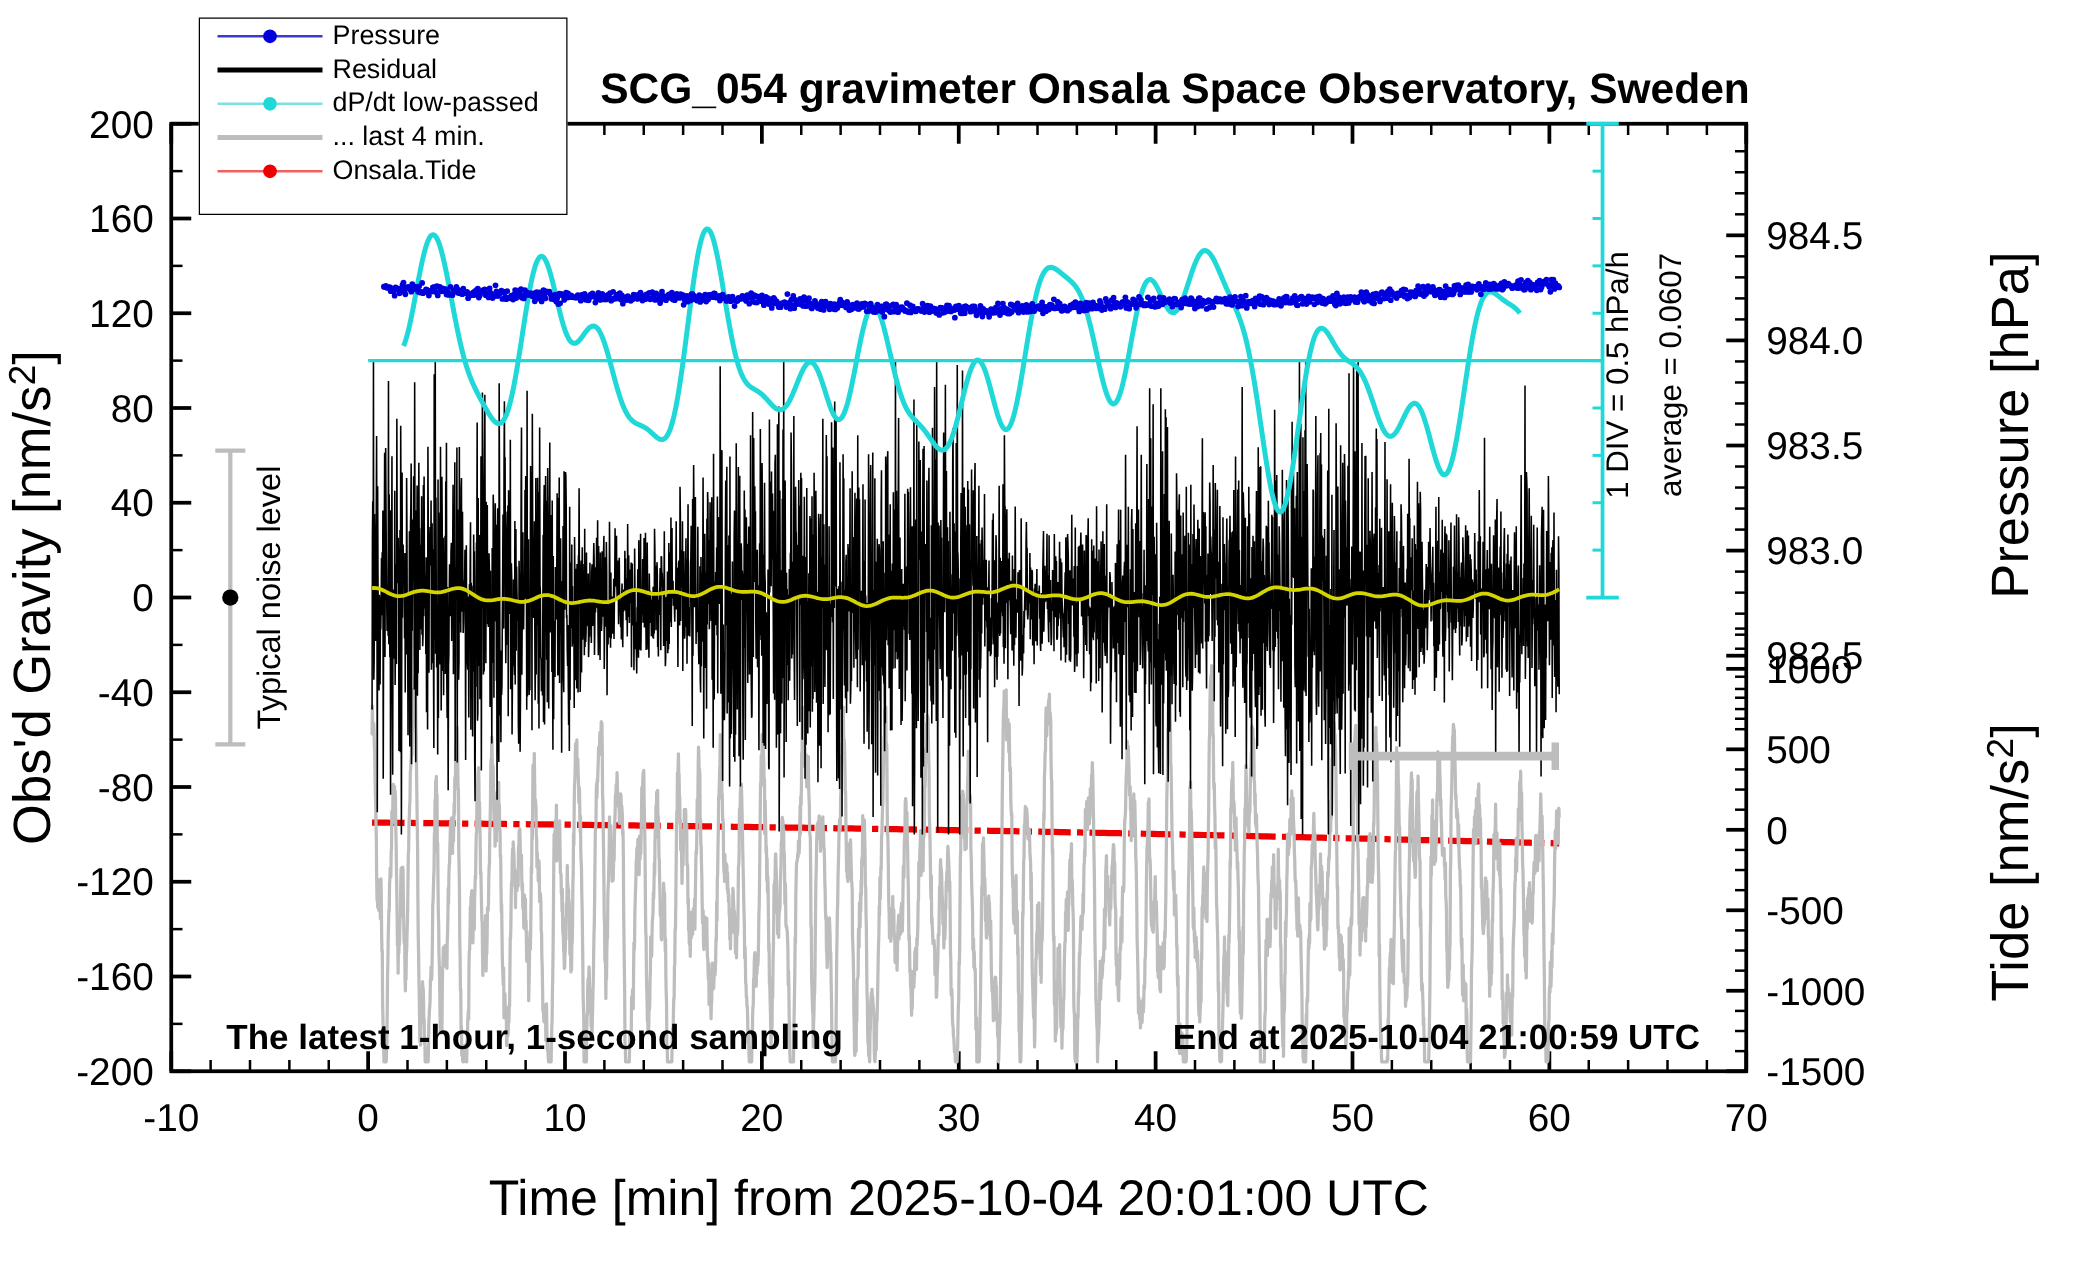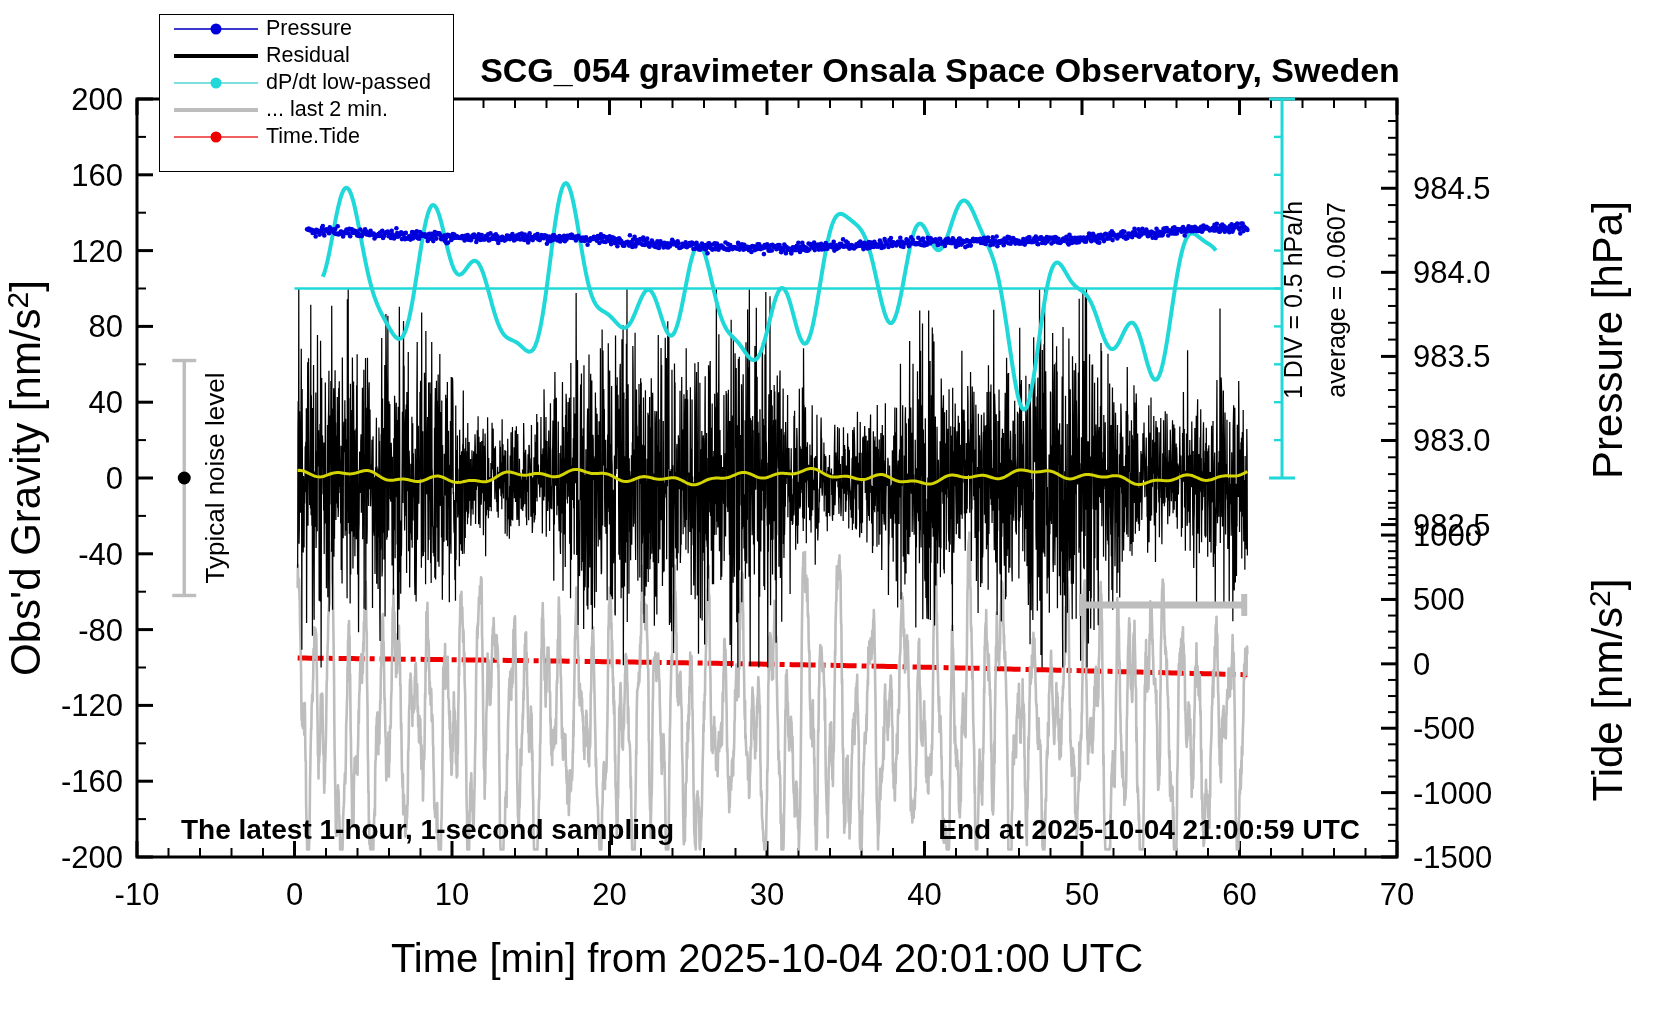--- a/index.html
+++ b/index.html
@@ -1468,24 +1468,24 @@
       <span class="legend-sample">
         <span class="legend-line" style="height:2px;background:#7fdede;"></span>
         <span class="legend-dot" style="background:#20d8d8;"></span>
       </span>
       <span class="legend-label">dP/dt low-passed</span>
     </div>
     <div class="legend-row">
       <span class="legend-sample">
         <span class="legend-line" style="height:4px;background:#bdbdbd;"></span>
       </span>
-      <span class="legend-label">... last 2 min.</span>
+      <span class="legend-label">... last 4 min.</span>
     </div>
     <div class="legend-row">
       <span class="legend-sample">
         <span class="legend-line" style="height:2px;background:#f06060;"></span>
         <span class="legend-dot" style="background:#ee0000;"></span>
       </span>
-      <span class="legend-label">Time.Tide</span>
+      <span class="legend-label">Onsala.Tide</span>
     </div>
   </div>
 
 </div>
 
 </body></html>

